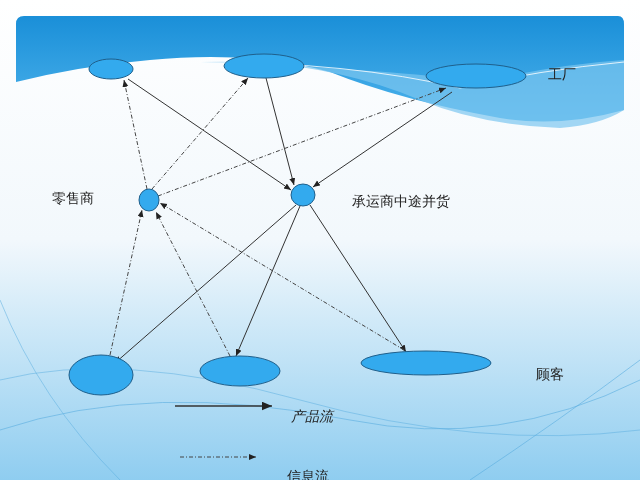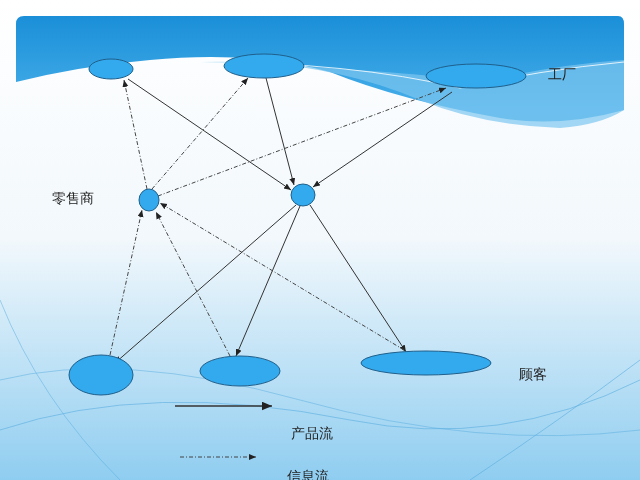--- a/index.html
+++ b/index.html
@@ -66,16 +66,17 @@
       <ellipse cx="240" cy="371" rx="40" ry="15"></ellipse>
       <ellipse cx="426" cy="363" rx="65" ry="12"></ellipse>
     </g>
 
     <line x1="175" y1="406" x2="272" y2="406" stroke="#333" stroke-width="1.5" marker-end="url(#arr)"></line>
     <line x1="180" y1="457" x2="256" y2="457" stroke="#444" stroke-width="1" stroke-dasharray="4,2,1,2" marker-end="url(#arr)"></line>
   </svg>
 
   <div class="label" style="left:548px; top:66px;">工厂</div>
   <div class="label" style="left:52px; top:190px;">零售商</div>
-  <div class="label" style="left:519px; top:366px;">顾客</div>
-  <div class="label" style="left:291px; top:425px;">产品流</div>
+  <div class="label" style="left:352px; top:193px;">承运商中途并货</div>
+  <div class="label" style="left:536px; top:366px;">顾客</div>
+  <div class="label" style="left:291px; top:408px;font-style:italic;">产品流</div>
   <div class="label" style="left:287px; top:453px;margin-top:15px;">信息流</div>
 </div>
 
 </body></html>

